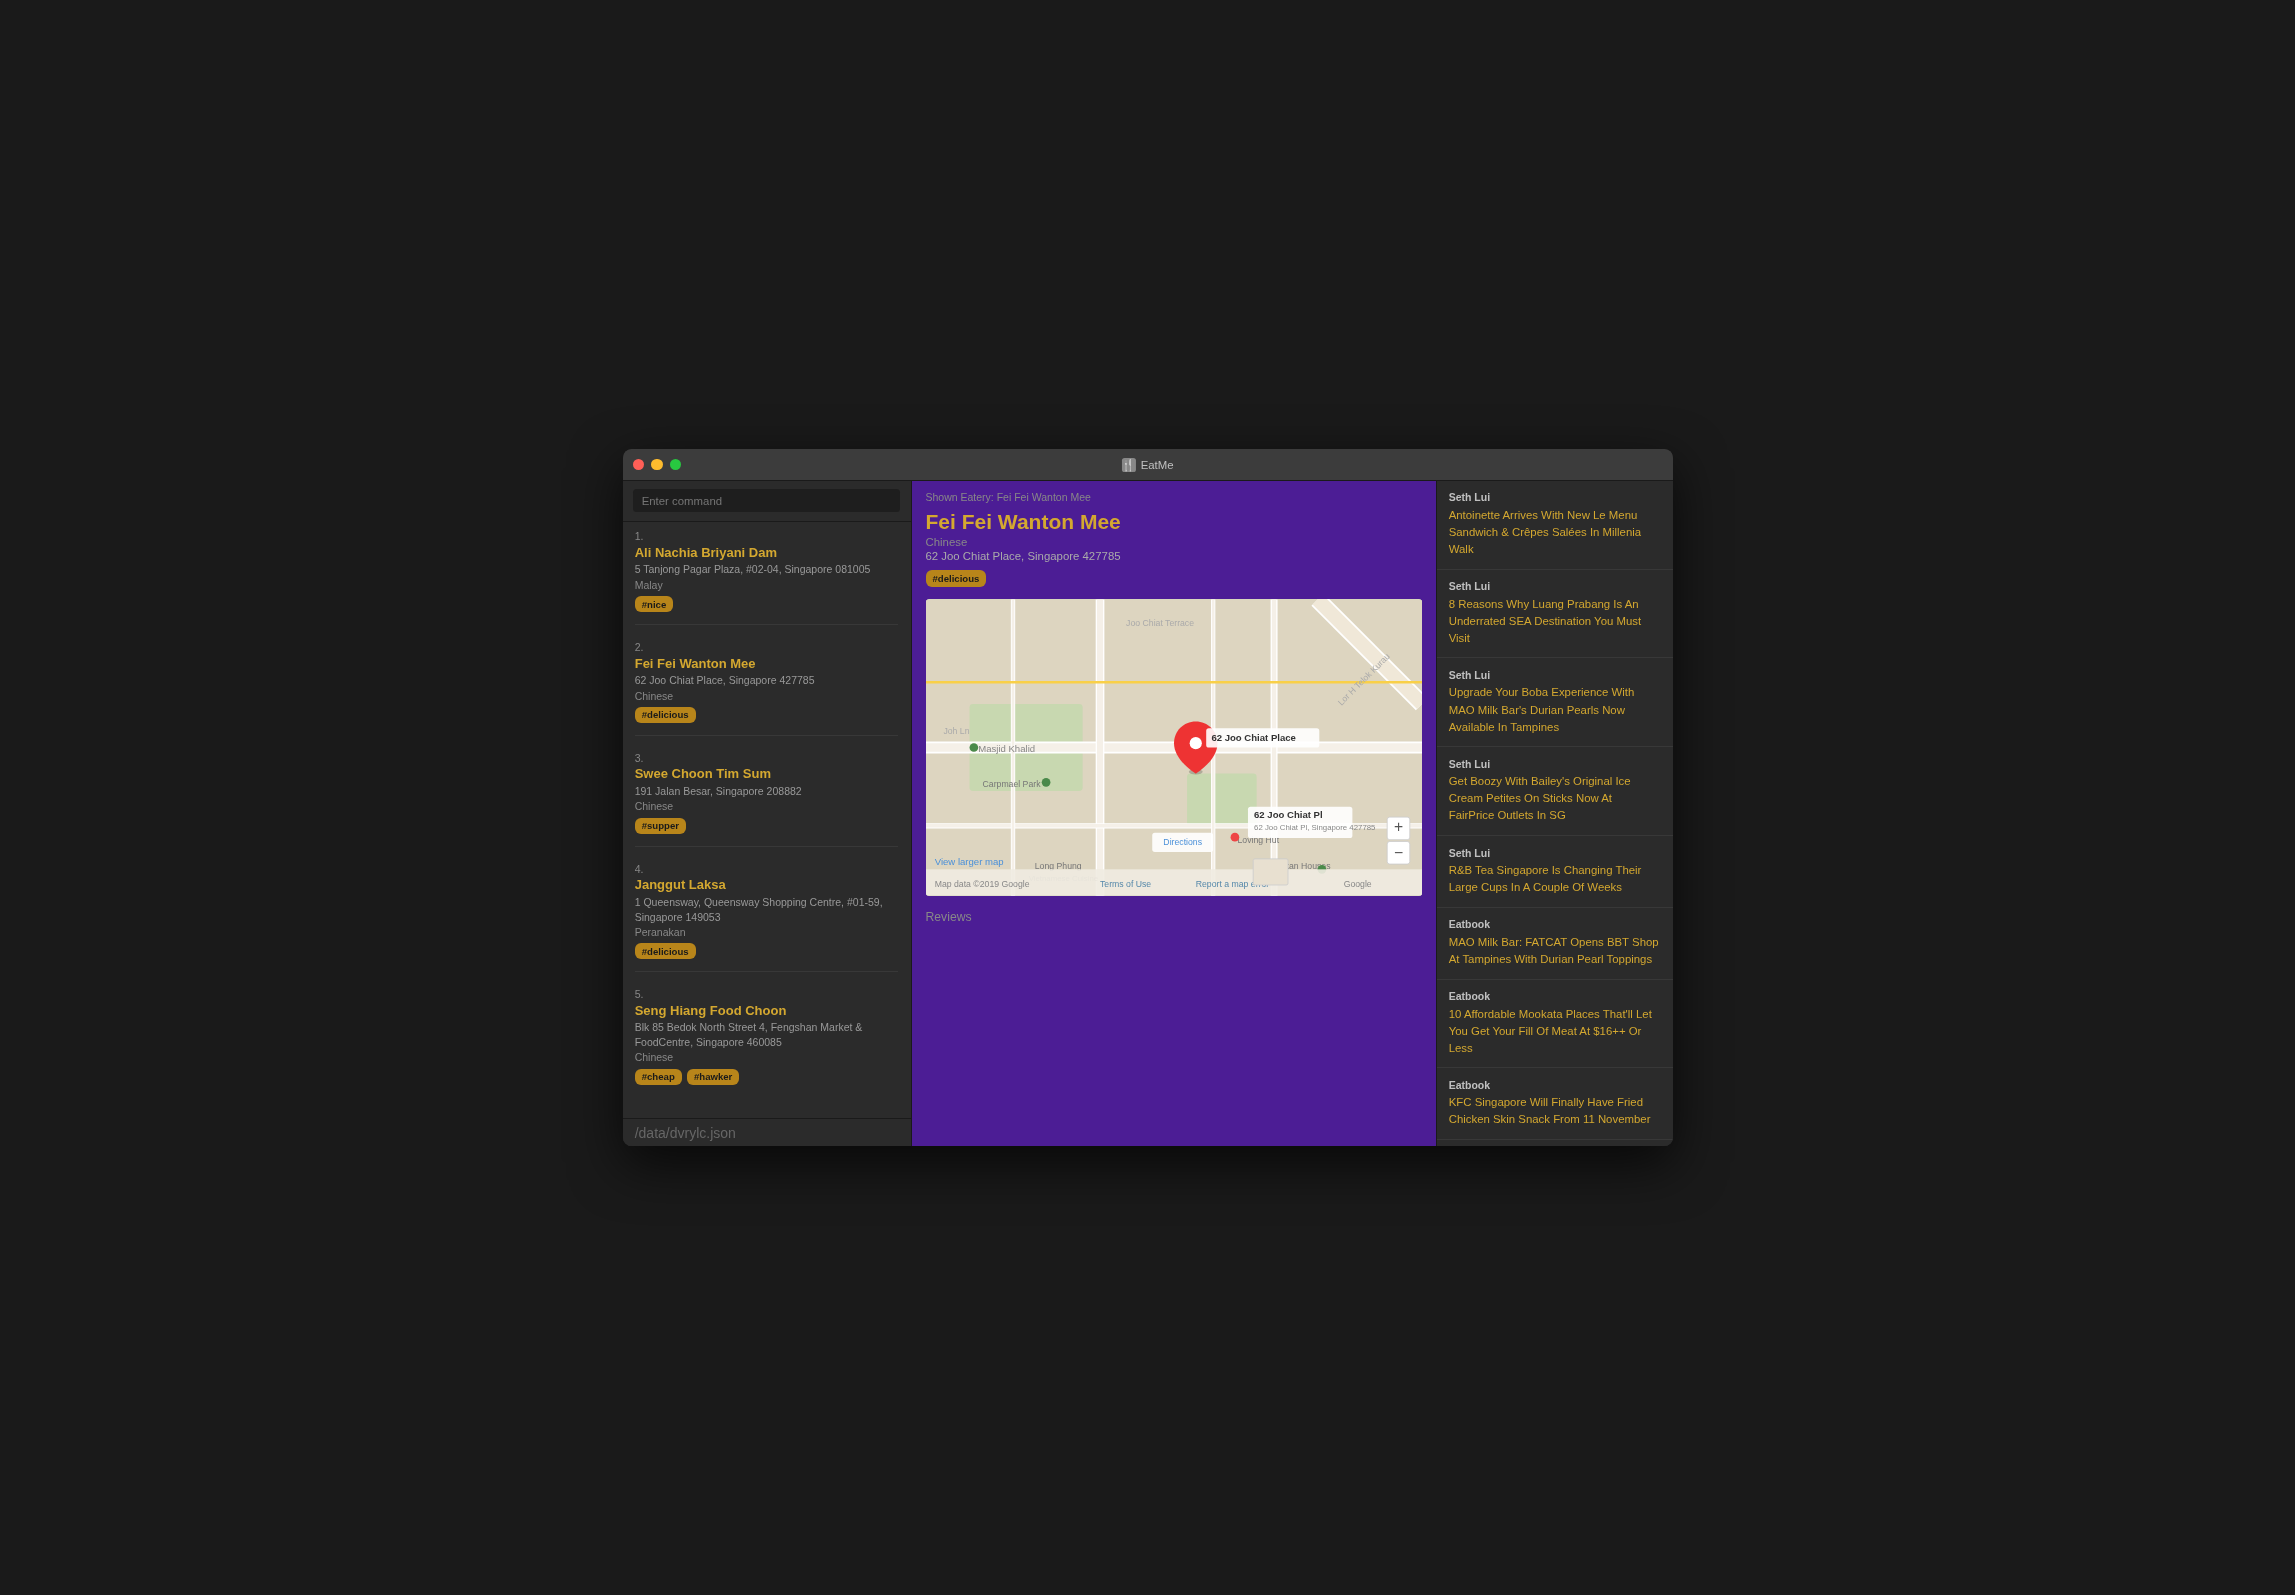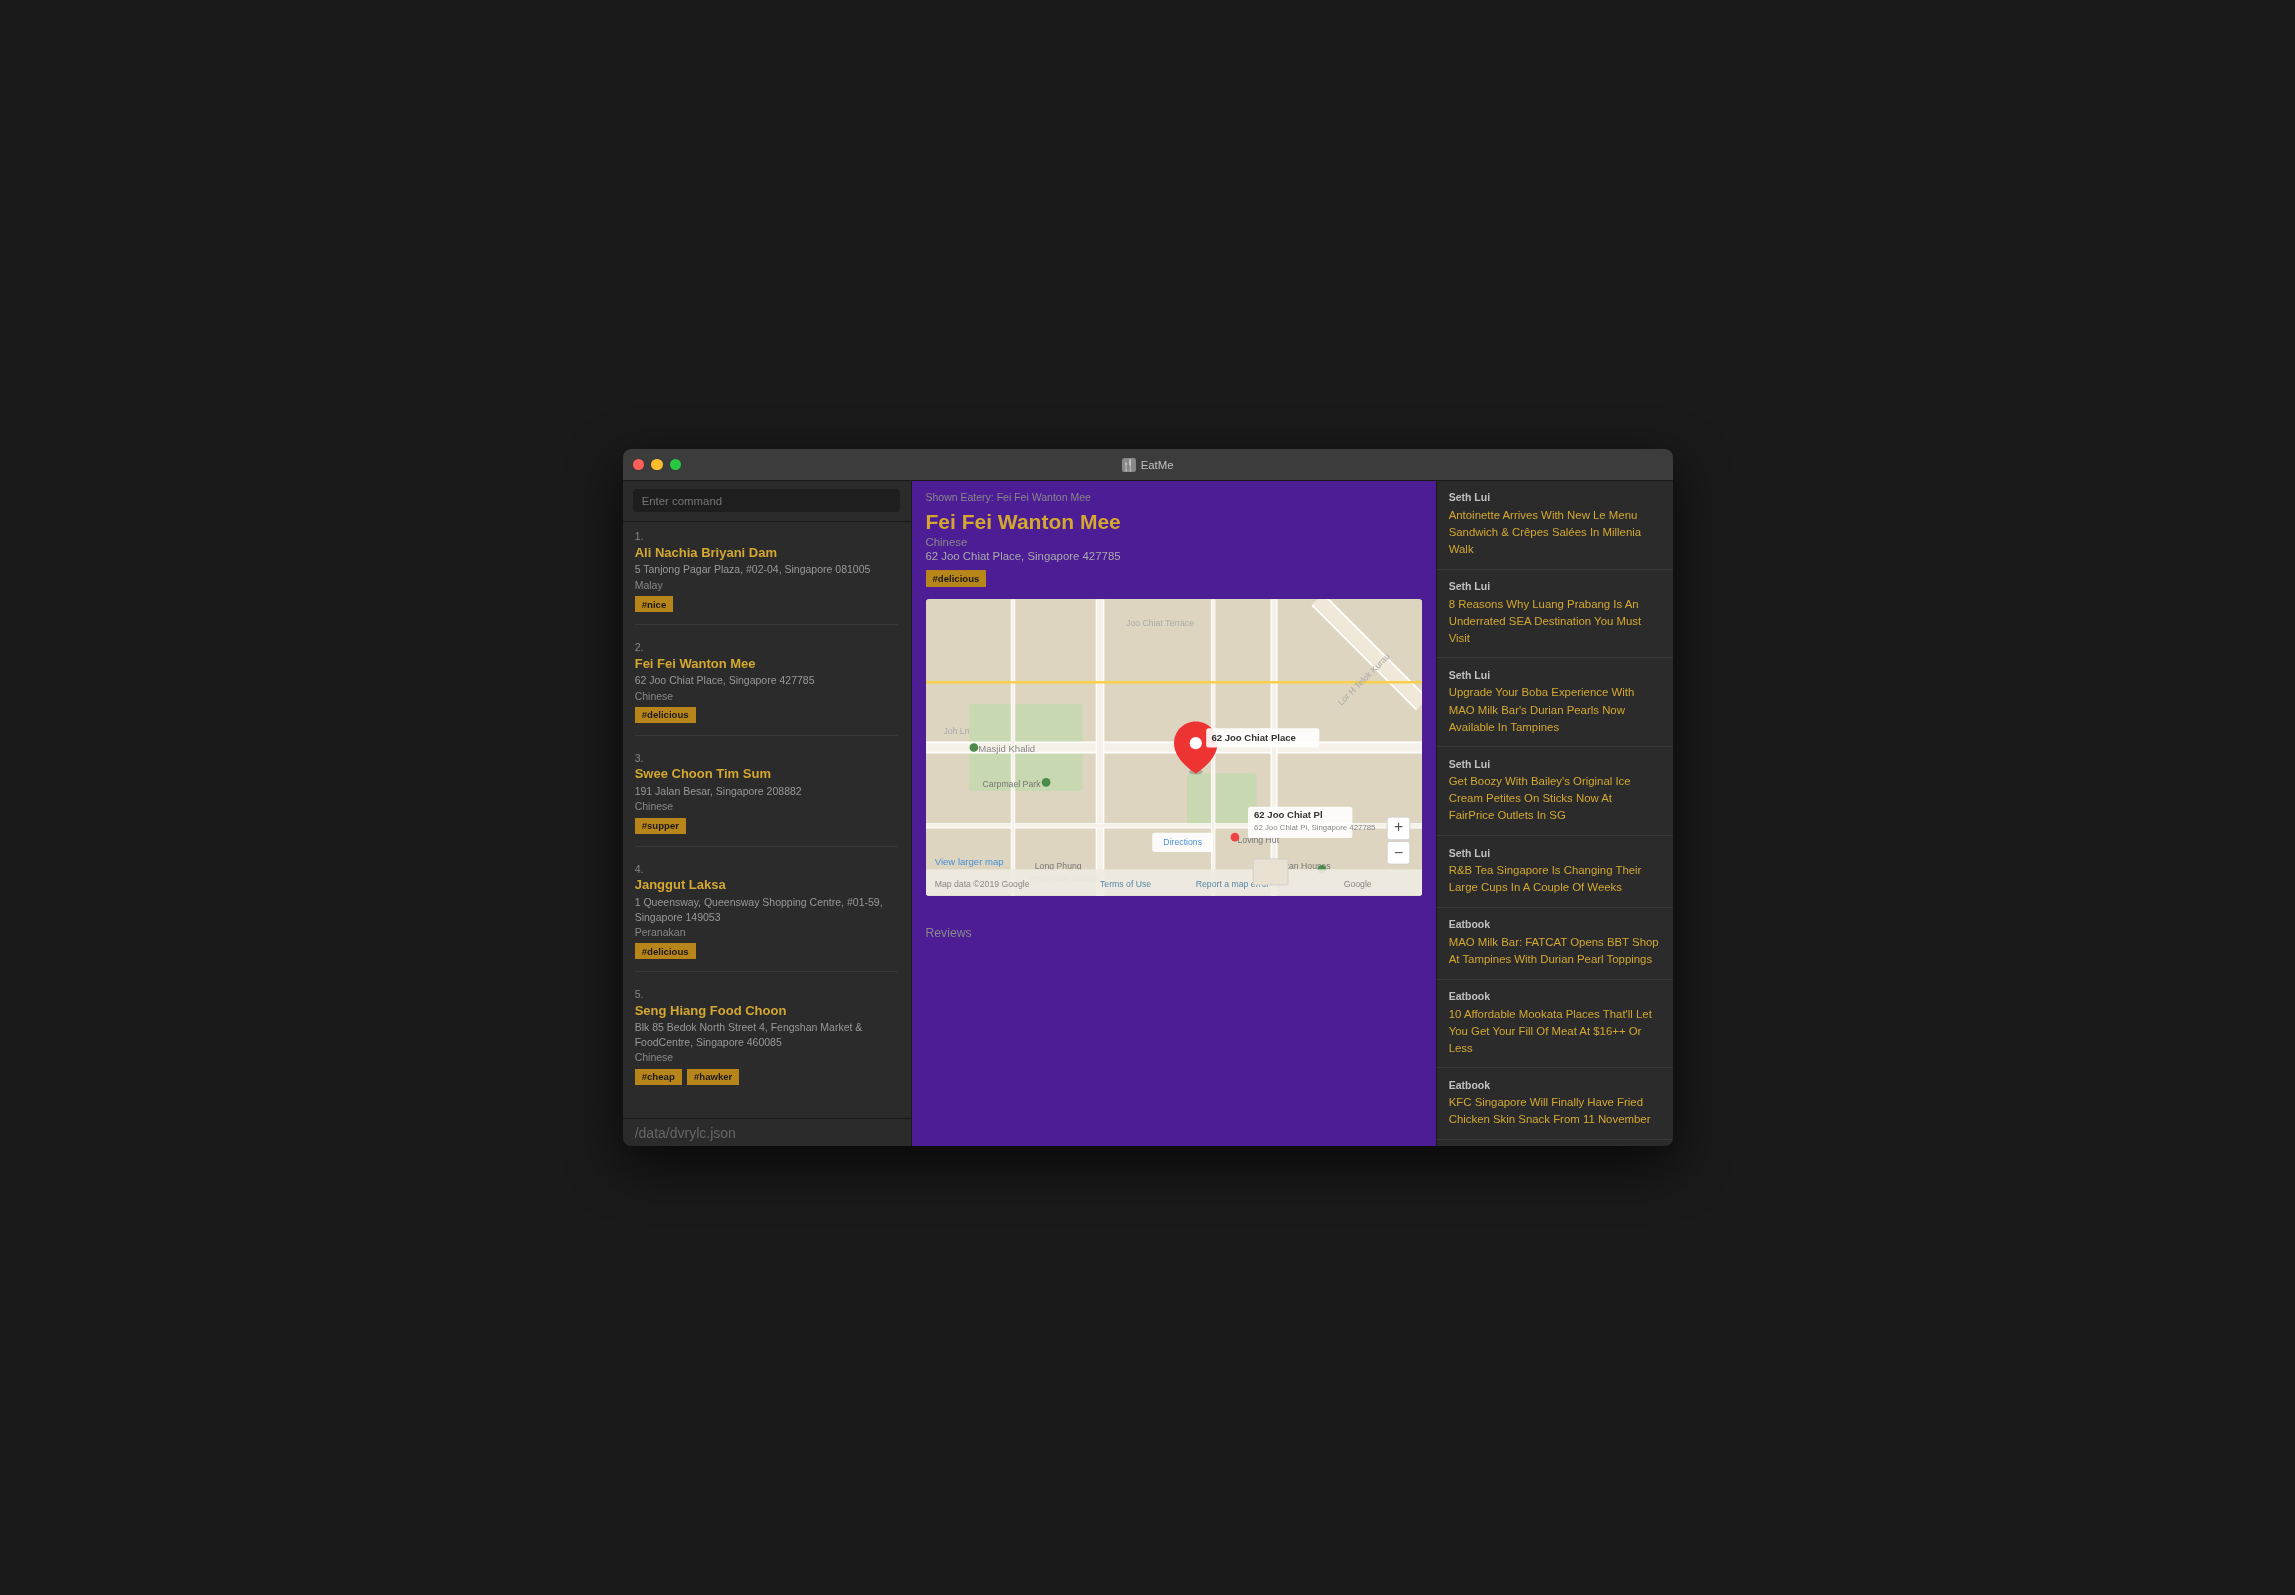--- a/index.html
+++ b/index.html
@@ -116,21 +116,21 @@
       color: #888;
       font-size: 10.5px;
       margin-bottom: 5.2px;
     }
     .tag-row { display: flex; gap: 5.2px; flex-wrap: wrap; }
     .tag {
       background: #b8851a;
       color: #1a1a1a;
       font-size: 9.6px;
       padding: 2.6px 7px;
-      border-radius: 0;
+      border-radius: 6px;
       font-weight: 600;
     }
     .status-bar {
       background: #2b2b2b;
       border-top: 0.9px solid #1a1a1a;
       padding: 5.2px 12.2px;
       color: #666;
       font-size: 14px;
     }
     
@@ -173,21 +173,20 @@
       position: relative;
     }
     .map-svg {
       width: 100%;
       height: 100%;
     }
     .reviews-section {
       padding: 14px;
       color: #888;
       font-size: 12.2px;
-      margin-top: 16px;
     }
     
     .right-panel {
       width: 236px;
       background: #2b2b2b;
       overflow-y: scroll;
       padding: 0;
     }
     .right-panel::-webkit-scrollbar { width: 5.2px; }
     .right-panel::-webkit-scrollbar-track { background: #2b2b2b; }

